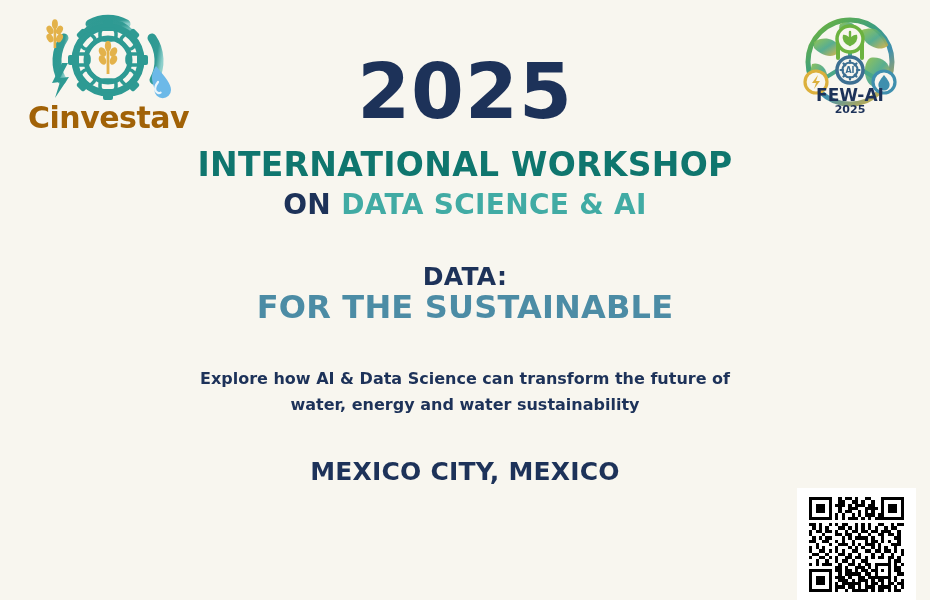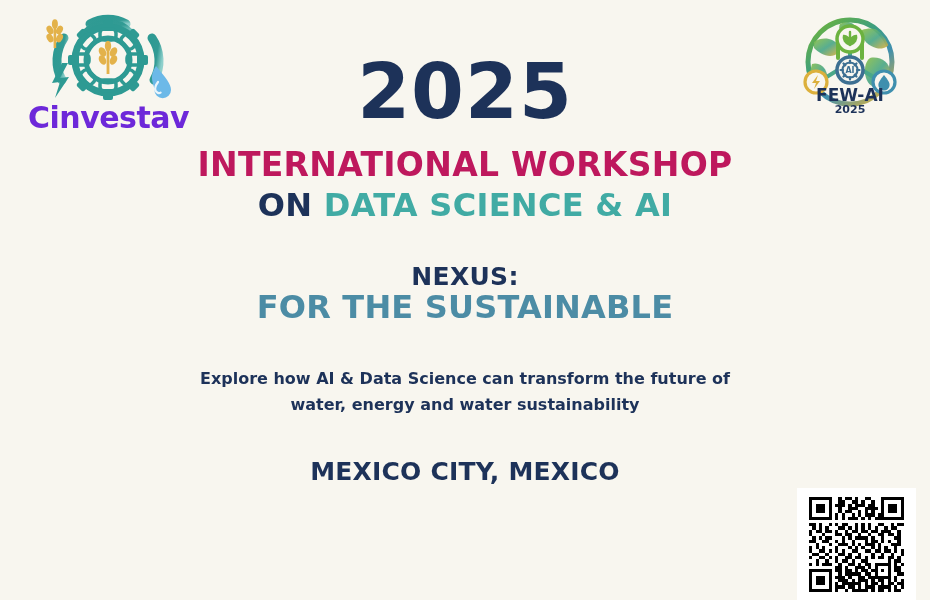--- a/index.html
+++ b/index.html
@@ -38,21 +38,21 @@
   }
   .cinvestav-wordmark {
     position: absolute;
     left: 0;
     top: 92px;
     width: 160px;
     text-align: center;
     font-size: 30px;
     font-weight: bold;
     letter-spacing: -0.5px;
-    color: #6d28d9;
+    color: #a16207;
     font-family: "DejaVu Sans", sans-serif;
   }
 
   
   .fewai-logo {
     position: absolute;
     left: 792px;
     top: 12px;
     width: 122px;
     height: 106px;
@@ -72,27 +72,27 @@
     font-weight: bold;
     color: #1d3259;
     letter-spacing: 1px;
     font-family: "DejaVu Sans", sans-serif;
   }
   .workshop-line1 {
     margin-top: 14px;
     font-size: 33px;
     line-height: 38px;
     font-weight: bold;
-    color: #be185d;
+    color: #0f766e;
     letter-spacing: 0.3px;
     font-family: "DejaVu Sans", sans-serif;
   }
   .workshop-line2 {
     margin-top: 2px;
-    font-size: 32px;
+    font-size: 28px;
     line-height: 38px;
     font-weight: bold;
     letter-spacing: 0.3px;
     font-family: "DejaVu Sans", sans-serif;
   }
   .txt-navy { color: #1d3259; }
   .txt-teal { color: #41aba4; }
 
   .theme-block {
     margin-top: 38px;
@@ -330,21 +330,21 @@
 
     <div class="year-title">2025</div>
 
     <div class="workshop-line1">INTERNATIONAL WORKSHOP</div>
 
     <div class="workshop-line2">
       <span class="txt-navy">ON</span><span class="txt-navy">&nbsp;</span><span class="txt-teal">DATA SCIENCE &amp; AI</span>
     </div>
 
     <div class="theme-block">
-      <div class="theme-label">NEXUS:</div>
+      <div class="theme-label">DATA:</div>
       <div class="theme-line">FOR THE SUSTAINABLE</div>
     </div>
 
     <div class="tagline">
       <div>Explore how AI &amp; Data Science can transform the future of</div>
       <div>water, energy and water sustainability</div>
     </div>
 
     <div class="details-block">
       <div class="location-line">MEXICO CITY, MEXICO</div>

